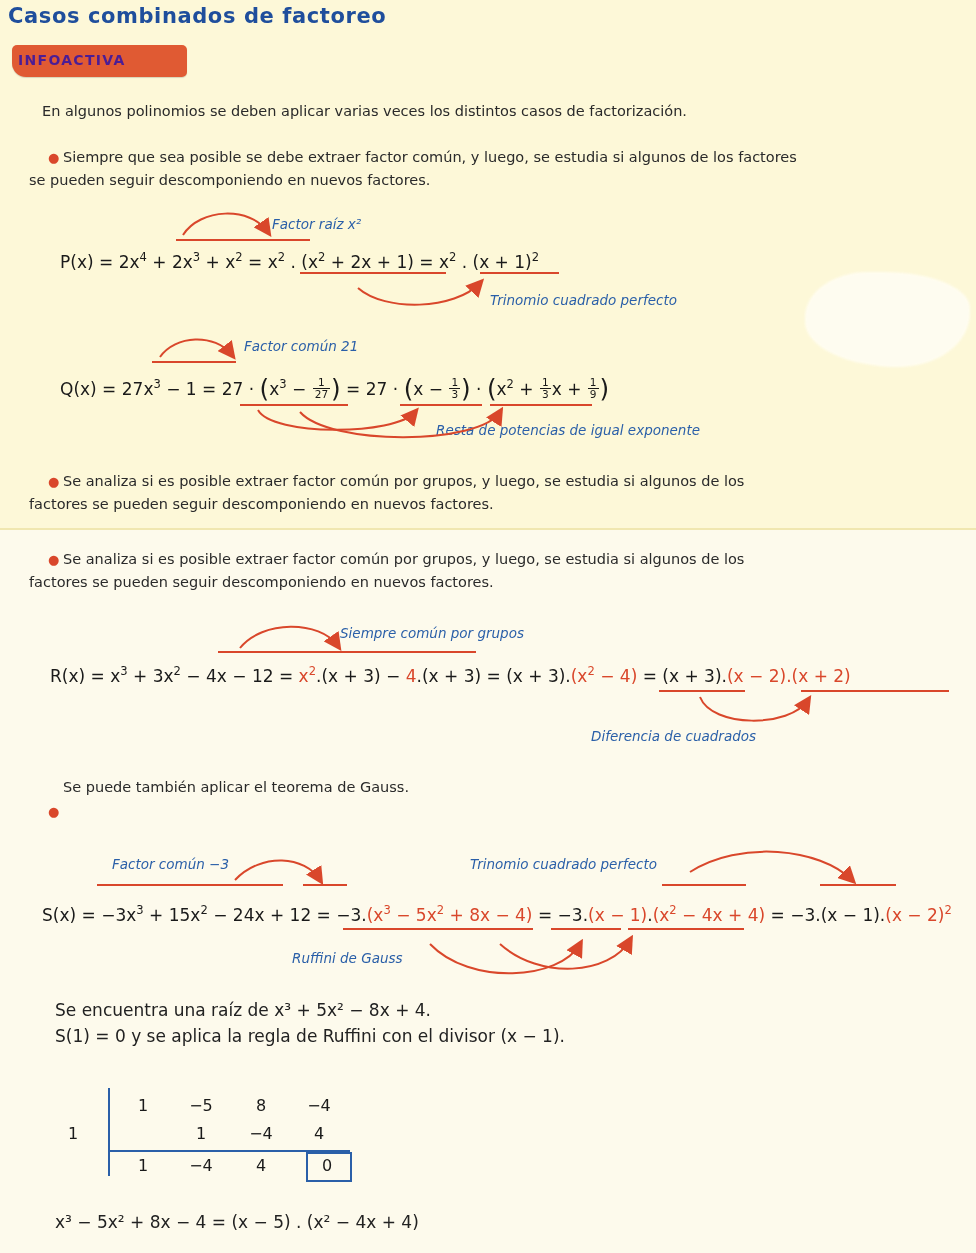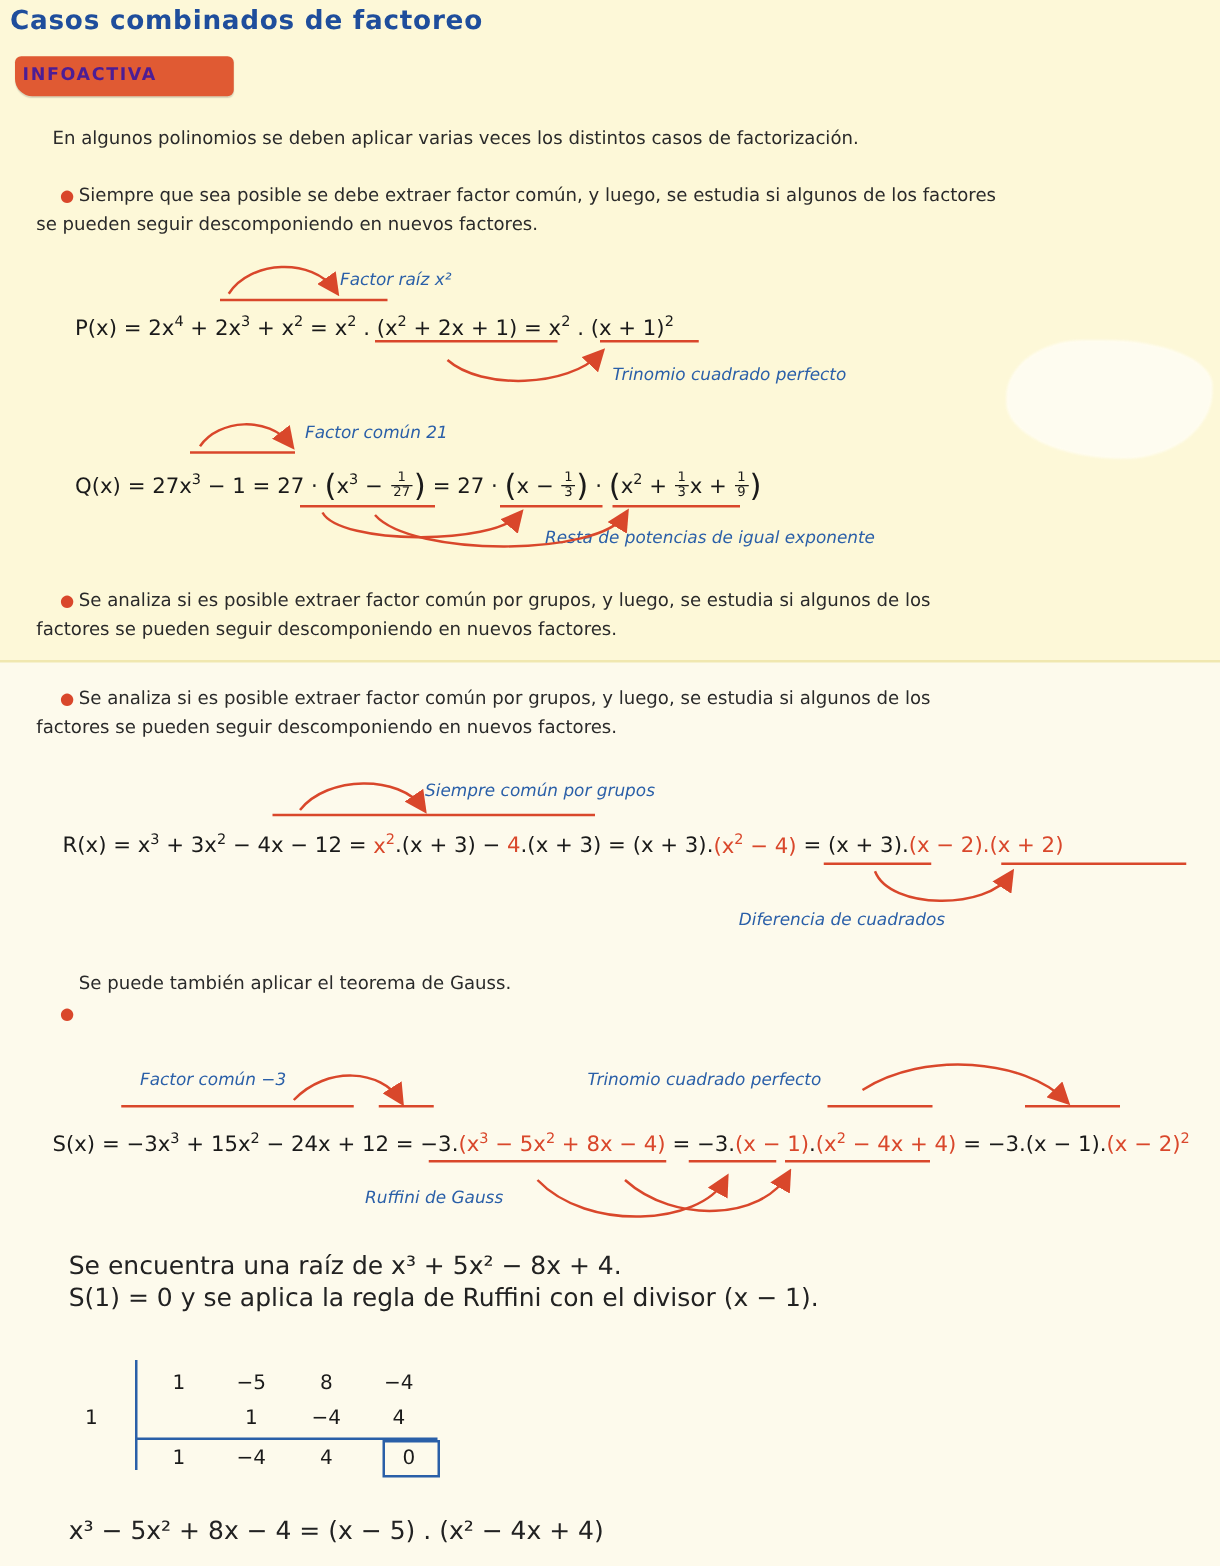--- a/index.html
+++ b/index.html
@@ -144,21 +144,21 @@
     position: absolute;
     left: 0; top: 0;
     width: 976px; height: 1253px;
     pointer-events: none;
   }
 
   
   .hand {
     position: absolute;
     font-family: "DejaVu Sans", sans-serif;
-    font-size: 20px;
+    font-size: 17px;
     color: #222;
     white-space: nowrap;
   }
 
   
   .ruffini {
     position: absolute;
     left: 80px; top: 1088px;
     width: 270px; height: 90px;
   }

